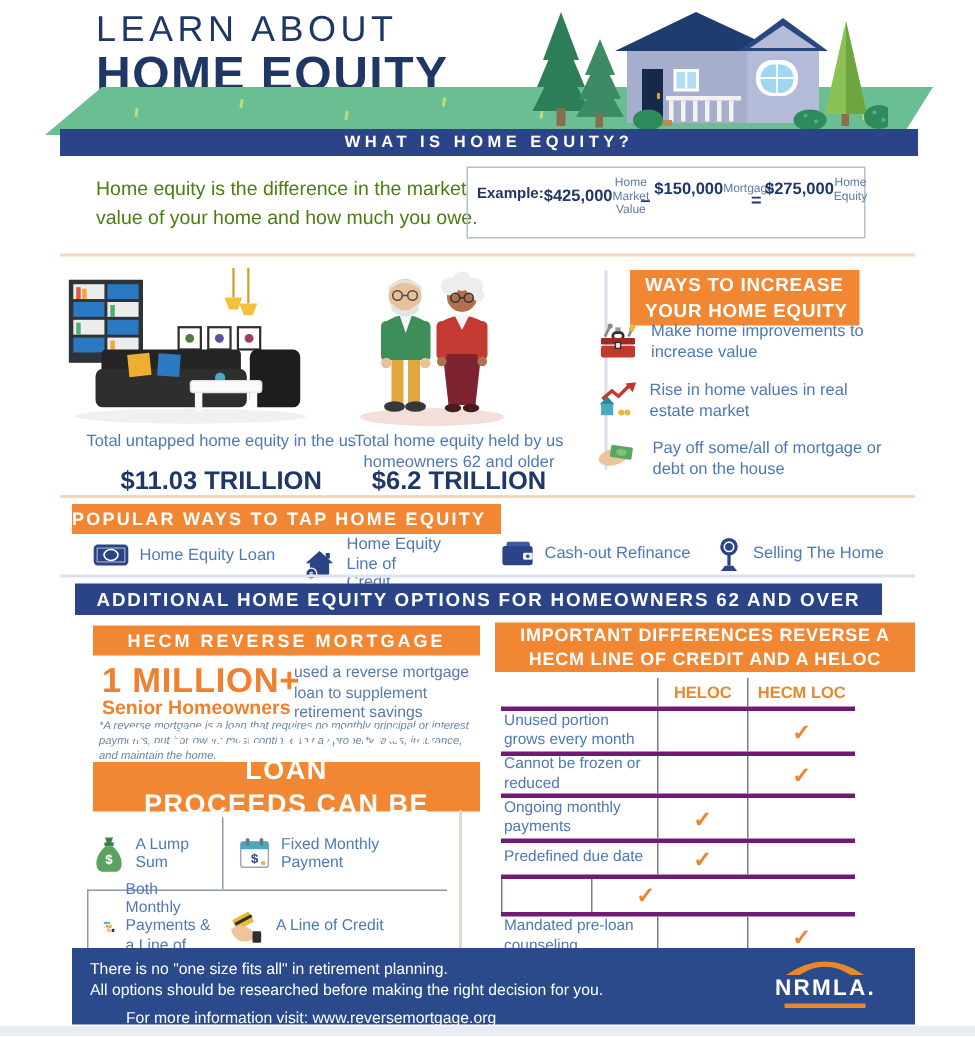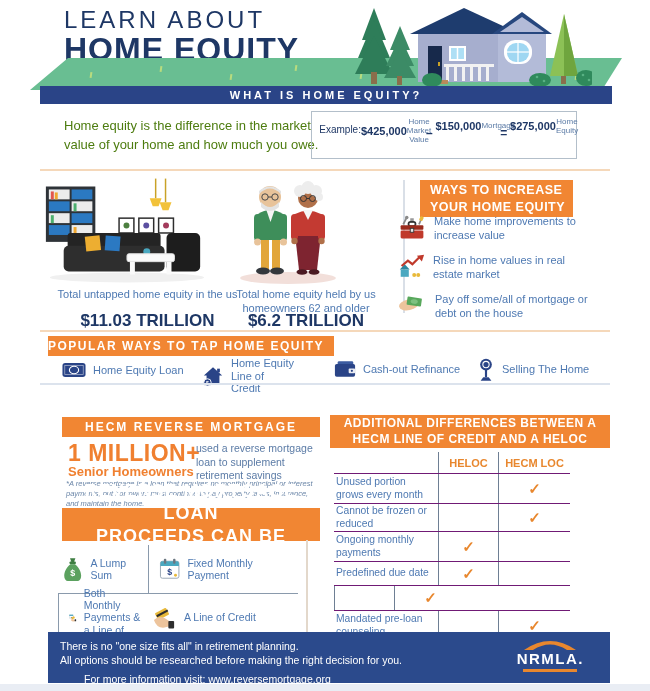--- a/index.html
+++ b/index.html
@@ -16,21 +16,21 @@
   .sprig { position:absolute; width:2px; height:6px; background:#B9DC7E; transform:rotate(8deg); }
 
   
   .nbanner { background:#2A4487; color:#fff; font-weight:bold; display:flex; align-items:center; justify-content:center; text-align:center; }
   .obanner { background:#F18633; color:#fff; font-weight:bold; display:flex; align-items:center; justify-content:center; text-align:center; }
   .banner1 { left:40px; top:86px; width:572px; height:18px; font-size:11px; letter-spacing:3px; }
 
   
   .descr { left:64px; top:117px; width:258px; font-size:13px; line-height:1.45; color:#4d7c0f; }
   .exbox { left:311px; top:111px; width:266px; height:48px; border:1.5px solid #B3BFCA; display:flex; align-items:flex-start; padding:4px 4px 0 6px; }
-  .exlabel { font-size:10px; font-weight:normal; color:#1E3765; padding-top:8px; width:48px;text-align:right; }
+  .exlabel { font-size:10px; font-weight:bold; color:#1E3765; padding-top:8px; width:48px; }
   .excol { width:62px; display:flex; flex-direction:row; align-items:center; }
   .exval { font-size:11px; font-weight:bold; color:#1E3765; margin-top:1px; }
   .exlab { font-size:8px; color:#5B7BA6; margin-top:1px; text-align:center; }
   .exop { font-size:12px; font-weight:bold; color:#1E3765; padding-top:10px; width:14px; text-align:center; }
 
   .hdiv { left:40px; width:570px; height:2px; background:#F5D8BA; }
 
   
   .caption { font-size:11px; color:#4E79B2; text-align:center; line-height:1.3; }
   .statval { font-size:17px; font-weight:800; color:#1E3765; text-align:center; }
@@ -57,21 +57,21 @@
   .proceeds-banner { left:62px; top:508px; width:258px; height:33px; font-size:18px; letter-spacing:1px; line-height:1.25; flex-direction:column; }
   .pgrid { left:58px; top:545px; width:240px; display:grid; grid-template-columns:90px 150px; grid-template-rows:48px 48px; }
   .pcell { display:flex; align-items:center; gap:7px; padding:2px 4px; font-size:10.5px; color:#4E79B2; line-height:1.15; }
   .pcell.colr { border-left:1.5px solid #8A9AAC; padding-left:10px; }
   .pcell.rowb { border-top:1.5px solid #8A9AAC; }
   .vdiv2 { left:306px; top:540px; width:1.5px; height:100px; background:#E3D8CB; }
 
   
   .diff-banner { left:330px; top:415px; width:280px; height:33px; font-size:12px; letter-spacing:0.5px; line-height:1.3; flex-direction:column; }
   .dtable { left:334px; top:452px; width:236px; }
-  .trow { display:flex; border-bottom:1px solid #701a75; }
+  .trow { display:flex; border-bottom:3px solid #701a75; }
   .tc1 { width:104px; display:flex; align-items:center; font-size:10.3px; color:#4E79B2; line-height:1.2; padding:2px 2px 2px 2px; }
   .tc2 { width:60px; border-left:1px solid #6E7F94; display:flex; align-items:center; justify-content:center; }
   .tc3 { width:72px; border-left:1px solid #6E7F94; display:flex; align-items:center; justify-content:center; }
   .thead { color:#E8872E; font-weight:bold; font-size:11px; }
   .check { color:#E8872E; font-size:15px; font-weight:bold; }
 
   
   .footer { left:48px; top:632px; width:562px; height:51px; background:#2B4A8C; color:#fff; padding:7px 12px; }
   .fline { font-size:10.5px; line-height:1.35; }
   .furl { font-size:10.5px; margin-top:6px;margin-left:24px; }
@@ -361,20 +361,21 @@
       <circle cx="10" cy="7" r="6.5" fill="#2A4487"></circle>
       <circle cx="10" cy="7" r="3.5" fill="none" stroke="#fff" stroke-width="1.2"></circle>
       <rect x="8.8" y="13" width="2.4" height="8" fill="#2A4487"></rect>
       <polygon points="4,25 16,25 13,21 7,21" fill="#2A4487"></polygon>
     </svg>
     <div>Selling The Home</div>
   </div>
 
   <div class="abs hdiv" style="top:383px;height:1.5px;background:#DCE3ED"></div>
 
+  <div class="abs nbanner addl-banner">ADDITIONAL HOME EQUITY OPTIONS FOR HOMEOWNERS 62 AND OVER</div>
 
   <div class="abs obanner hecm-banner">HECM REVERSE MORTGAGE</div>
   <div class="abs million">1 MILLION+</div>
   <div class="abs million-sub">Senior Homeowners</div>
   <div class="abs million-text">used a reverse mortgage loan to supplement retirement savings</div>
   <div class="abs footnote">*A reverse mortgage is a loan that requires no monthly principal or interest payments, but borrowers must continue to pay property taxes, insurance, and maintain the home.</div>
 
   <div class="abs obanner proceeds-banner">
     <div>REVERSE MORTGAGE LOAN</div>
     <div>PROCEEDS CAN BE TAKEN AS:</div>
@@ -419,21 +420,21 @@
         <path d="M2,14 q5,-5 11,-2 l6,4 q3,2 2,4 l-8,2 q-8,1 -11,-8" fill="#EDC49C"></path>
         <rect x="17" y="15" width="6" height="8" rx="1" fill="#2E2E2E"></rect>
       </svg>
       <div>A Line of Credit</div>
     </div>
   </div>
 
   <div class="abs vdiv2"></div>
 
   <div class="abs obanner diff-banner">
-    <div>ADDITIONAL DIFFERENCES BETWEEN A</div>
+    <div>IMPORTANT DIFFERENCES REVERSE A</div>
     <div>HECM LINE OF CREDIT AND A HELOC</div>
   </div>
 
   <div class="abs dtable">
     <div class="trow" style="height:22px">
       <div class="tc1"></div>
       <div class="tc2 thead">HELOC</div>
       <div class="tc3 thead">HECM LOC</div>
     </div>
     <div class="trow" style="height:30px">

